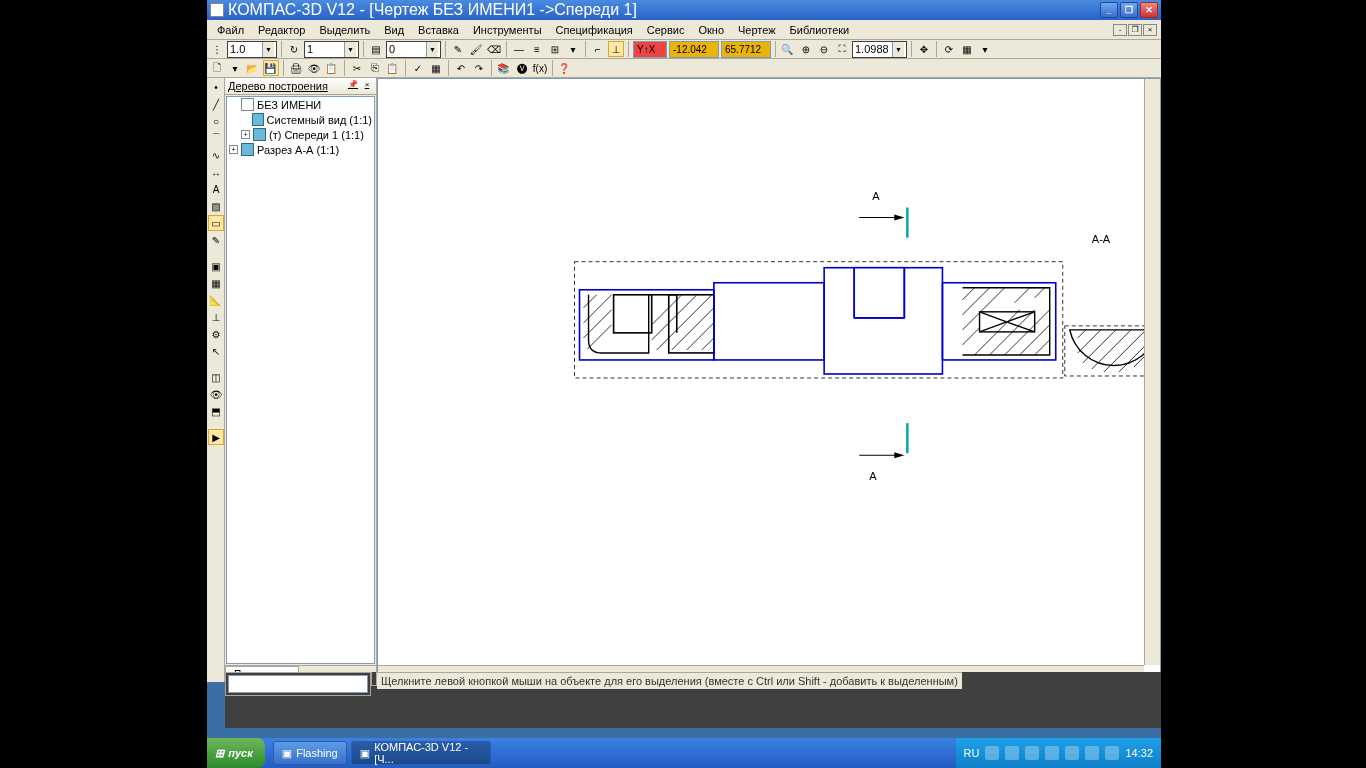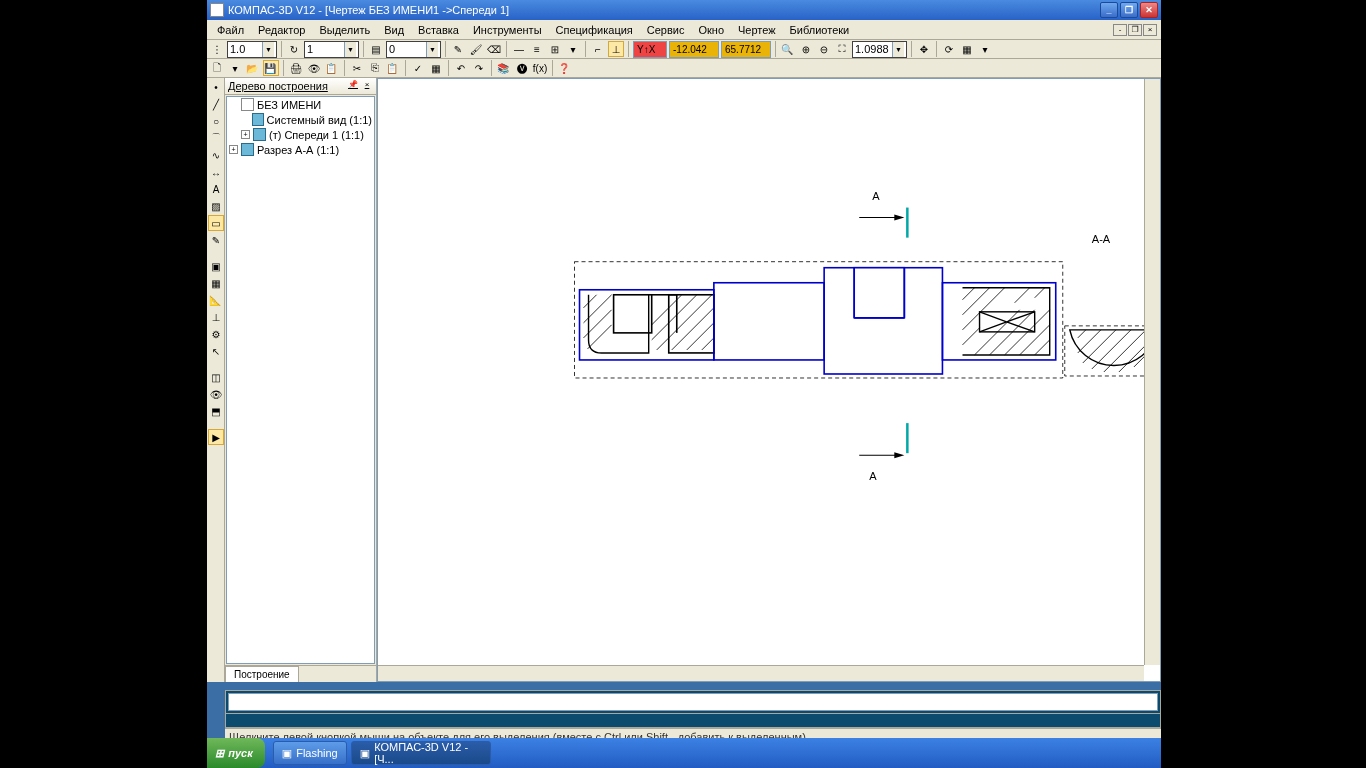--- a/index.html
+++ b/index.html
@@ -1,20 +1,20 @@
 <!DOCTYPE html>
 <html><head>
 <meta charset="utf-8">
 <style>
 * { margin: 0; padding: 0; box-sizing: border-box; font-family: Tahoma, sans-serif; font-size: 11px; }
 body { background: #000; width: 1366px; height: 768px; overflow: hidden; }
 .desktop { position: absolute; left: 207px; top: 0; width: 954px; height: 768px; background: #3a6ea5; }
 .titlebar { height: 20px; background: linear-gradient(#4a8be0, #2862c7); display: flex; align-items: center; padding: 0 3px; color: #fff; }
 .titlebar .icon { width: 14px; height: 14px; margin-right: 4px; background: #fff; border: 1px solid #888; }
-.titlebar .title { flex: 1; font-size: 11px; }
+.titlebar .title { flex: 1; font-size: 16px; }
 .titlebar .btns { display: flex; gap: 2px; }
 .titlebar .btn { width: 18px; height: 16px; background: linear-gradient(#6fa8ef,#3a6dc9); border: 1px solid #1a4a9a; border-radius: 2px; display: flex; align-items: center; justify-content: center; color: #fff; font-size: 9px; font-weight: bold; }
 .titlebar .btn.close { background: linear-gradient(#e88,#c33); border-color: #a22; }
 .menubar { height: 20px; background: #ece9d8; display: flex; align-items: center; padding: 0 4px; gap: 2px; border-bottom: 1px solid #aca899; }
 .menubar .menu { padding: 2px 6px; cursor: default; }
 .menubar .spacer { flex: 1; }
 .menubar .docbtns { display: flex; gap: 1px; }
 .menubar .docbtn { width: 14px; height: 12px; border: 1px solid #888; background: #ece9d8; font-size: 8px; text-align: center; line-height: 10px; }
 .toolbar { height: 19px; background: #ece9d8; display: flex; align-items: center; padding: 0 2px; border-bottom: 1px solid #aca899; gap: 2px; }
 .toolbar .sep { width: 1px; height: 16px; background: #aca899; margin: 0 2px; }
@@ -33,21 +33,21 @@
 .tree-item { display: flex; align-items: center; padding: 1px 2px; font-size: 10px; gap: 3px; white-space: nowrap; }
 .tree-item .expand { width: 9px; height: 9px; border: 1px solid #888; font-size: 7px; text-align: center; line-height: 7px; }
 .tree-item .ticon { width: 13px; height: 13px; background: #6bb8d8; border: 1px solid #2a6b8a; display: inline-block; }
 .tree-item.root .ticon { background: #fff; border: 1px solid #888; }
 .tree-tabs { height: 17px; background: #ece9d8; border-top: 1px solid #aca899; display: flex; }
 .tree-tab { padding: 2px 8px; font-size: 10px; background: #fff; border: 1px solid #aca899; border-bottom: none; }
 .canvas-area { flex: 1; background: #fff; position: relative; overflow: hidden; border: 1px solid #7f9db9; }
 .drawing { position: absolute; left: 0; top: 0; width: 100%; height: 100%; }
 .scrollbar-h { position: absolute; bottom: 0; left: 0; right: 16px; height: 16px; background: #ece9d8; border-top: 1px solid #aca899; }
 .scrollbar-v { position: absolute; right: 0; top: 0; bottom: 16px; width: 16px; background: #ece9d8; border-left: 1px solid #aca899; }
-.bottom-panel { position: absolute; left: 18px; right: 0; bottom: 22px; height: 56px; background: #0c4a6e; display: flex; flex-direction: column; }
+.bottom-panel { position: absolute; left: 18px; right: 0; bottom: 40px; height: 56px; background: #404040; display: flex; flex-direction: row; }
 .input-row { height: 24px; border: 1px solid #aca899; display: flex; align-items: center; padding: 2px; }
 .input-row input { flex: 1; height: 18px; background: #fff; border: 1px solid #7f9db9; font-size: 10px; padding: 0 3px; }
 .statusbar { height: 17px; background: #ece9d8; border-top: 1px solid #aca899; display: flex; align-items: center; padding: 0 4px; font-size: 10px; color: #333; }
 .taskbar { position: absolute; left: 0; right: 0; bottom: 0; height: 30px; background: linear-gradient(#3c81e4,#225cc3); display: flex; align-items: center; }
 .start { height: 30px; padding: 0 12px 0 8px; background: linear-gradient(#6fb85a,#2a8a2a); color: #fff; font-weight: bold; font-style: italic; font-size: 13px; display: flex; align-items: center; border-radius: 0 8px 8px 0; }
 .task-btn { height: 24px; margin: 0 2px; padding: 0 8px; background: linear-gradient(#5e9ce8,#3670c9); border: 1px solid #2a5ca8; border-radius: 3px; color: #fff; font-size: 10px; display: flex; align-items: center; gap: 4px; max-width: 140px; }
 .task-btn.active { background: linear-gradient(#2a5ca8,#1a4a8a); }
 .tray { margin-left: auto; height: 30px; background: linear-gradient(#1ea0e8,#0d7fc8); display: flex; align-items: center; padding: 0 8px; gap: 6px; color: #fff; font-size: 10px; }
 .tray .ticon2 { width: 14px; height: 14px; background: rgba(255,255,255,0.3); border-radius: 2px; }
 .coord-box { height: 17px; background: #eab308; border: 1px solid #7f9db9; font-size: 10px; padding: 0 3px; display: flex; align-items: center; width: 50px; }
@@ -340,14 +340,25 @@
     </div>
     <div style="width:6px"></div>
     <div class="task-btn">
       <span>▣</span>
       <span>Flashing</span>
     </div>
     <div class="task-btn active">
       <span>▣</span>
       <span>КОМПАС-3D V12 - [Ч...</span>
     </div>
+    <div class="tray">
+      <span>RU</span>
+      <span class="ticon2"></span>
+      <span class="ticon2"></span>
+      <span class="ticon2"></span>
+      <span class="ticon2"></span>
+      <span class="ticon2"></span>
+      <span class="ticon2"></span>
+      <span class="ticon2"></span>
+      <span>14:32</span>
+    </div>
   </div>
 </div>
 
 </body></html>

